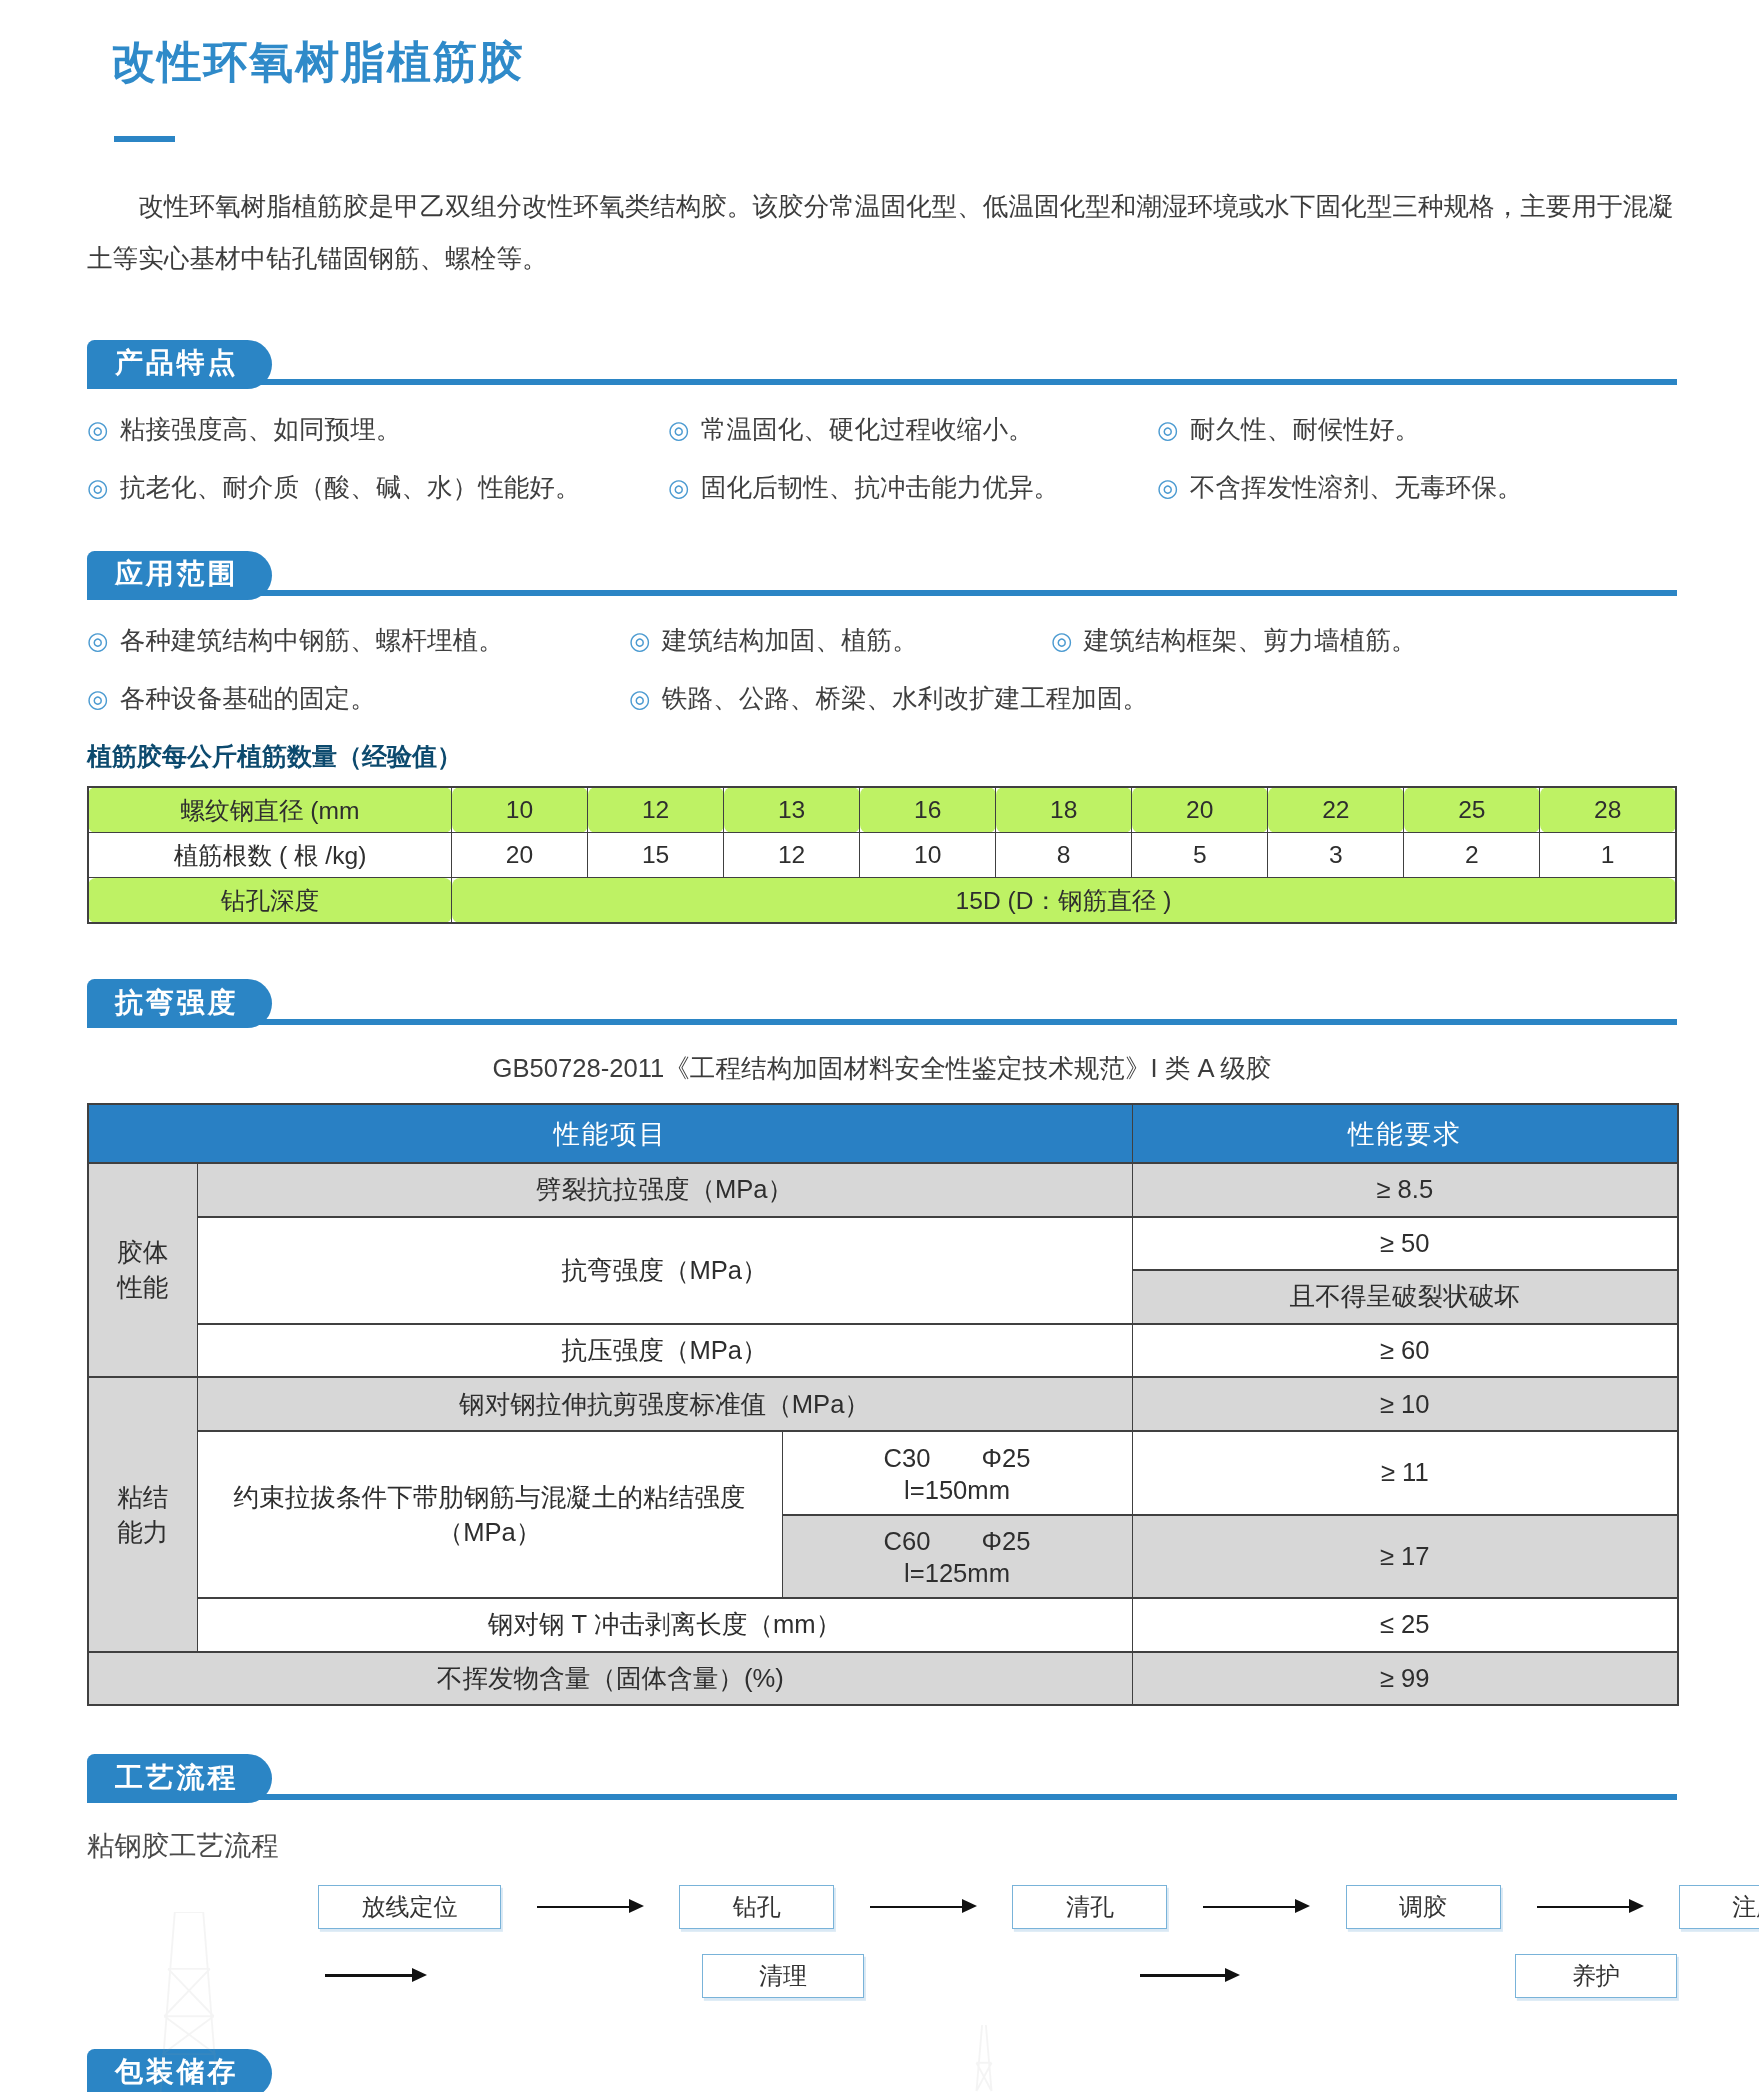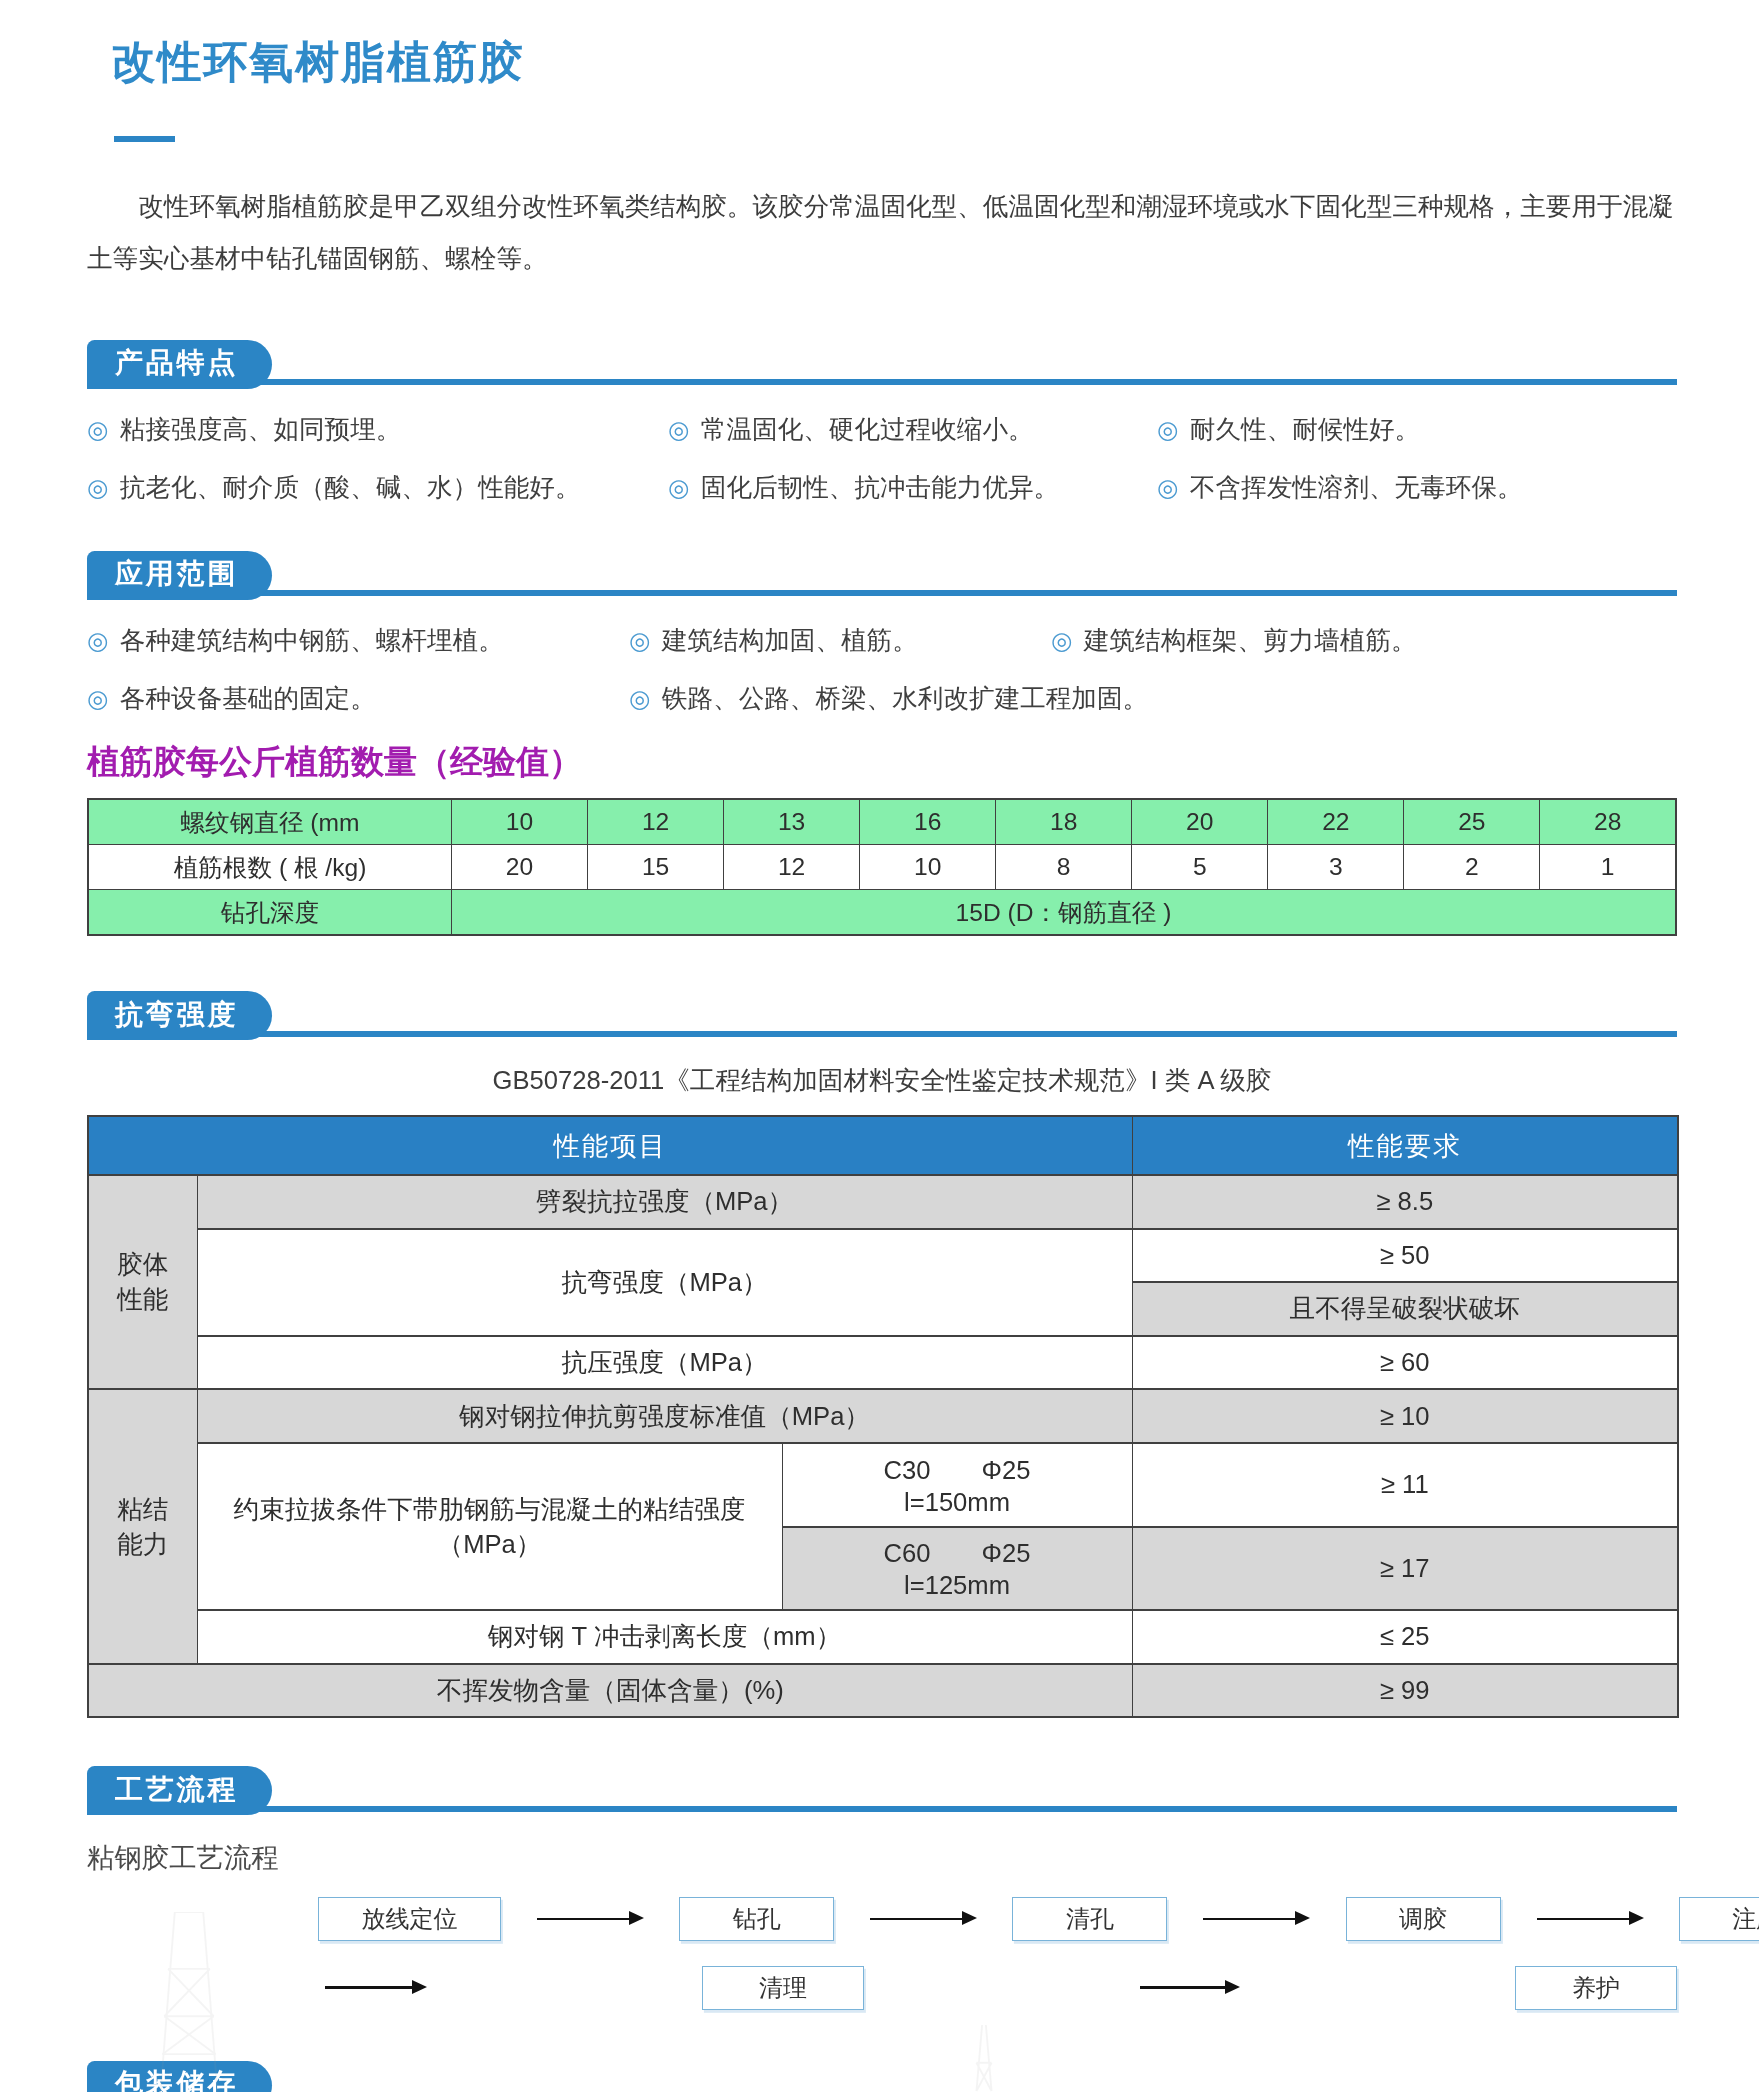--- a/index.html
+++ b/index.html
@@ -22,26 +22,26 @@
 
   
   .bullet-row{display:grid;margin-top:23px;font-size:25.6px;color:#3f3f3f;}
   .bullet-row.cols-feat{grid-template-columns:581px 489px auto;}
   .bullet-row.cols-app1{grid-template-columns:542px 422px auto;}
   .bullet-row.cols-app2{grid-template-columns:542px auto;}
   .bullet-item{display:flex;align-items:baseline;white-space:nowrap;}
   .bullet{color:#4c9bd1;margin-right:11.4px;font-size:24.6px;}
 
   
-  .dosage-title{margin-top:24.6px;font-size:33px;font-weight:bold;color:#a21caf;}
+  .dosage-title{margin-top:24.6px;font-size:25px;font-weight:bold;color:#0c4a6e;}
   table{border-collapse:collapse;}
   .dosage{width:1590px;margin-top:13.2px;table-layout:fixed;font-size:24.6px;color:#2e2e2e;border:2.8px solid #404040;}
   .dosage td{border:1.9px solid #404040;text-align:center;height:44px;padding:0;}
   .dosage td.lab{width:362px;}
-  .dosage tr.gray td{background:#86efac;}
+  .dosage tr.gray td{background:#bef264;border-radius:8px;}
   .dosage tr.white td{background:#ffffff;}
 
   
   .standard-line{margin-top:23px;text-align:center;font-size:25.6px;color:#3c3c3c;}
   .tech{width:1590px;margin-top:17px;table-layout:fixed;font-size:25.6px;color:#2e2e2e;border:2.8px solid #404040;}
   .tech td{border-left:1.9px solid #404040;border-right:1.9px solid #404040;
            border-top:2.8px solid #404040;border-bottom:2.8px solid #404040;
            text-align:center;padding:3.8px 5.7px;height:44px;}
   .tech td.thead{background:#2980c4;color:#ffffff;font-size:26.5px;height:49px;letter-spacing:1.9px;}
   .tech td.gray{background:#d7d7d7;}

